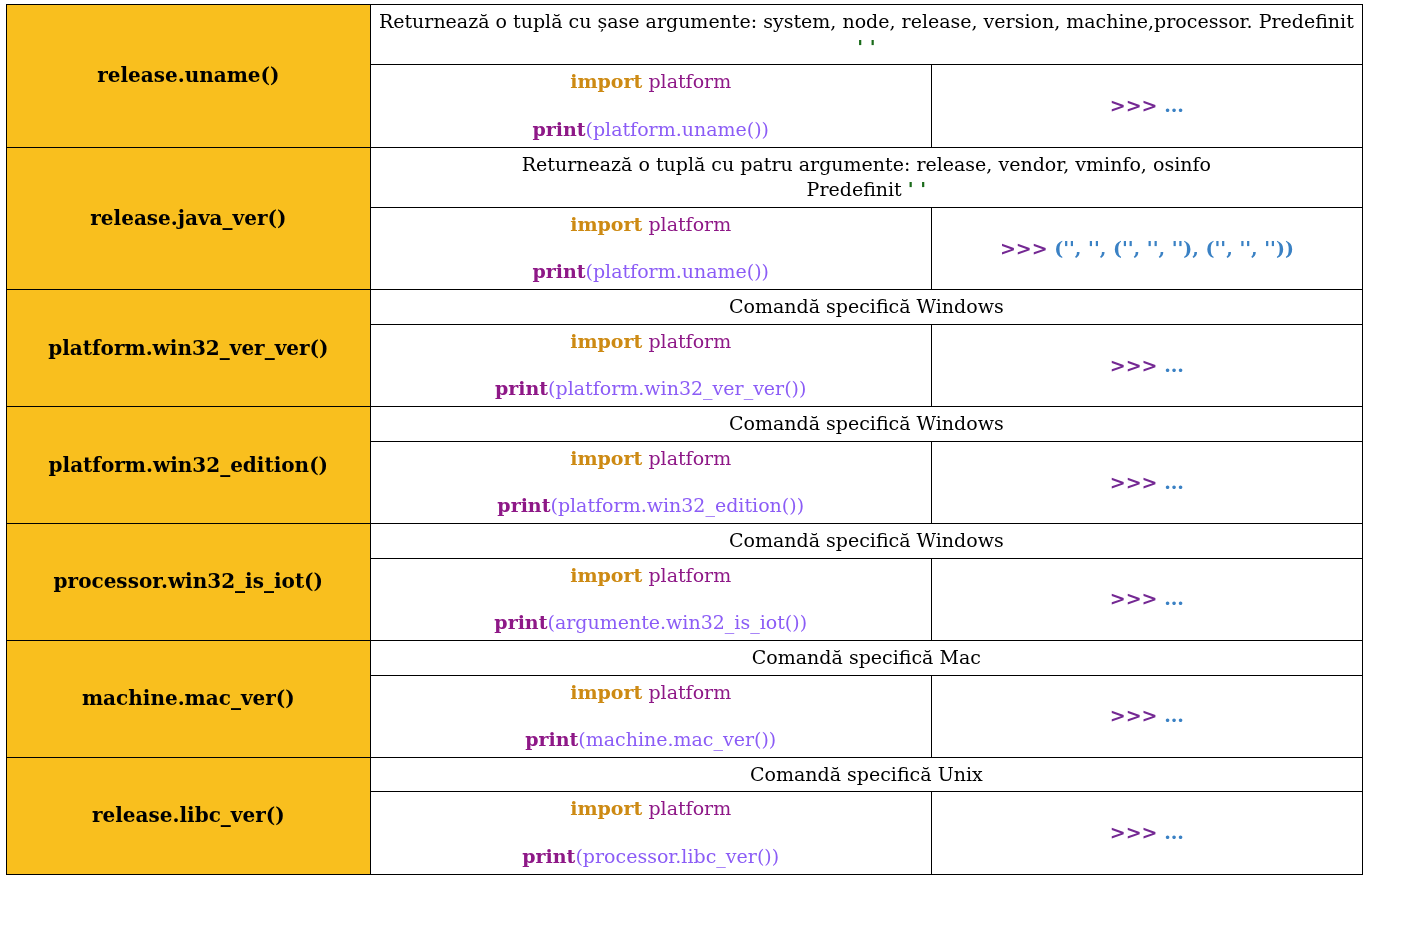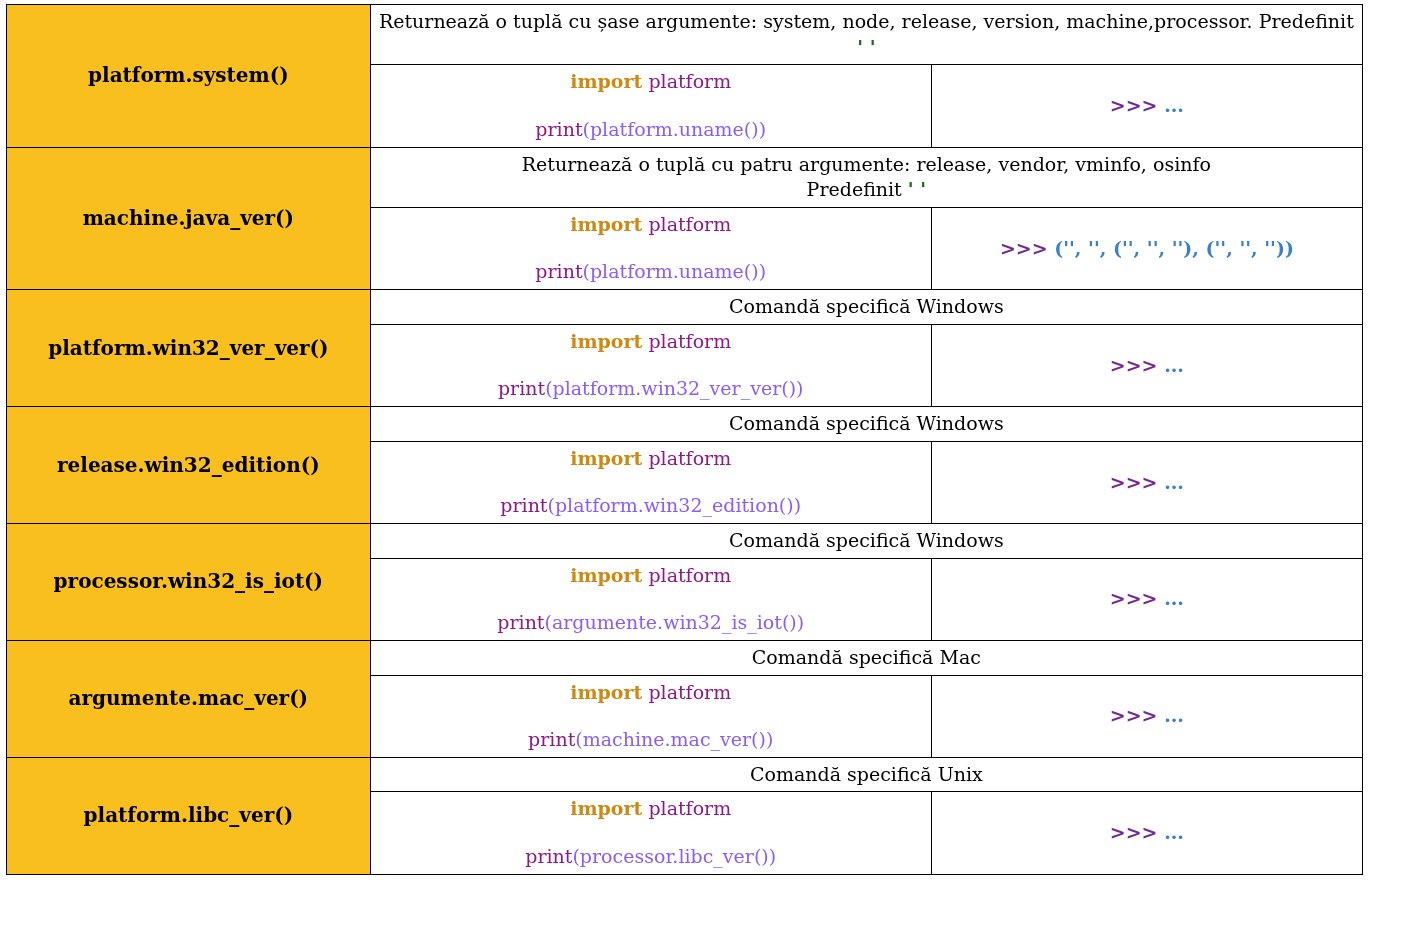--- a/index.html
+++ b/index.html
@@ -55,21 +55,21 @@
   .kw-import {
     color: #cd8a13;
     font-weight: bold;
   }
   .kw-module {
     color: #8e1887;
     font-weight: normal;
   }
   .kw-print {
     color: #8e1887;
-    font-weight: normal;
+    font-weight: bold;
   }
   .code-args {
     color: #8b5cf6;
   }
   .code-gap {
     height: 22px;
   }
   .prompt {
     color: #742893;
     font-weight: bold;
@@ -92,33 +92,33 @@
 <div class="page">
   <table class="ref">
     <colgroup>
       <col class="c1">
         <col class="c2">
         <col class="c3">
     </colgroup>
     <tbody id="table-body">
 
     <tr>
-          <td class="name-cell" rowspan="2">platform.system()</td>
+          <td class="name-cell" rowspan="2">release.uname()</td>
           <td class="desc-cell" colspan="2"><span>Returnează o tuplă cu șase argumente: system, node, release, version, machine,processor. Predefinit </span><span class="predef-token">' '</span></td>
         </tr>
         <tr>
           <td class="code-cell">
             <div><span class="kw-import">import</span> <span class="kw-module">platform</span></div>
             <div class="code-gap"></div>
             <div><span class="kw-print">print</span><span class="code-args">(platform.uname())</span></div>
           </td>
           <td class="out-cell"><span class="prompt">&gt;&gt;&gt; </span><span class="out-val">...</span></td>
         </tr>
         <tr>
-          <td class="name-cell" rowspan="2">machine.java_ver()</td>
+          <td class="name-cell" rowspan="2">release.java_ver()</td>
           <td class="desc-cell" colspan="2"><span>Returnează o tuplă cu patru argumente: release, vendor, vminfo, osinfo</span><br><span>Predefinit </span><span class="predef-token">' '</span></td>
         </tr>
         <tr>
           <td class="code-cell">
             <div><span class="kw-import">import</span> <span class="kw-module">platform</span></div>
             <div class="code-gap"></div>
             <div><span class="kw-print">print</span><span class="code-args">(platform.uname())</span></div>
           </td>
           <td class="out-cell"><span class="prompt">&gt;&gt;&gt; </span><span class="out-val">('', '', ('', '', ''), ('', '', ''))</span></td>
         </tr>
@@ -128,21 +128,21 @@
         </tr>
         <tr>
           <td class="code-cell">
             <div><span class="kw-import">import</span> <span class="kw-module">platform</span></div>
             <div class="code-gap"></div>
             <div><span class="kw-print">print</span><span class="code-args">(platform.win32_ver_ver())</span></div>
           </td>
           <td class="out-cell"><span class="prompt">&gt;&gt;&gt; </span><span class="out-val">...</span></td>
         </tr>
         <tr>
-          <td class="name-cell" rowspan="2">release.win32_edition()</td>
+          <td class="name-cell" rowspan="2">platform.win32_edition()</td>
           <td class="desc-cell" colspan="2"><span>Comandă specifică Windows</span></td>
         </tr>
         <tr>
           <td class="code-cell">
             <div><span class="kw-import">import</span> <span class="kw-module">platform</span></div>
             <div class="code-gap"></div>
             <div><span class="kw-print">print</span><span class="code-args">(platform.win32_edition())</span></div>
           </td>
           <td class="out-cell"><span class="prompt">&gt;&gt;&gt; </span><span class="out-val">...</span></td>
         </tr>
@@ -152,33 +152,33 @@
         </tr>
         <tr>
           <td class="code-cell">
             <div><span class="kw-import">import</span> <span class="kw-module">platform</span></div>
             <div class="code-gap"></div>
             <div><span class="kw-print">print</span><span class="code-args">(argumente.win32_is_iot())</span></div>
           </td>
           <td class="out-cell"><span class="prompt">&gt;&gt;&gt; </span><span class="out-val">...</span></td>
         </tr>
         <tr>
-          <td class="name-cell" rowspan="2">argumente.mac_ver()</td>
+          <td class="name-cell" rowspan="2">machine.mac_ver()</td>
           <td class="desc-cell" colspan="2"><span>Comandă specifică Mac</span></td>
         </tr>
         <tr>
           <td class="code-cell">
             <div><span class="kw-import">import</span> <span class="kw-module">platform</span></div>
             <div class="code-gap"></div>
             <div><span class="kw-print">print</span><span class="code-args">(machine.mac_ver())</span></div>
           </td>
           <td class="out-cell"><span class="prompt">&gt;&gt;&gt; </span><span class="out-val">...</span></td>
         </tr>
         <tr>
-          <td class="name-cell" rowspan="2">platform.libc_ver()</td>
+          <td class="name-cell" rowspan="2">release.libc_ver()</td>
           <td class="desc-cell" colspan="2"><span>Comandă specifică Unix</span></td>
         </tr>
         <tr>
           <td class="code-cell">
             <div><span class="kw-import">import</span> <span class="kw-module">platform</span></div>
             <div class="code-gap"></div>
             <div><span class="kw-print">print</span><span class="code-args">(processor.libc_ver())</span></div>
           </td>
           <td class="out-cell"><span class="prompt">&gt;&gt;&gt; </span><span class="out-val">...</span></td>
         </tr>

